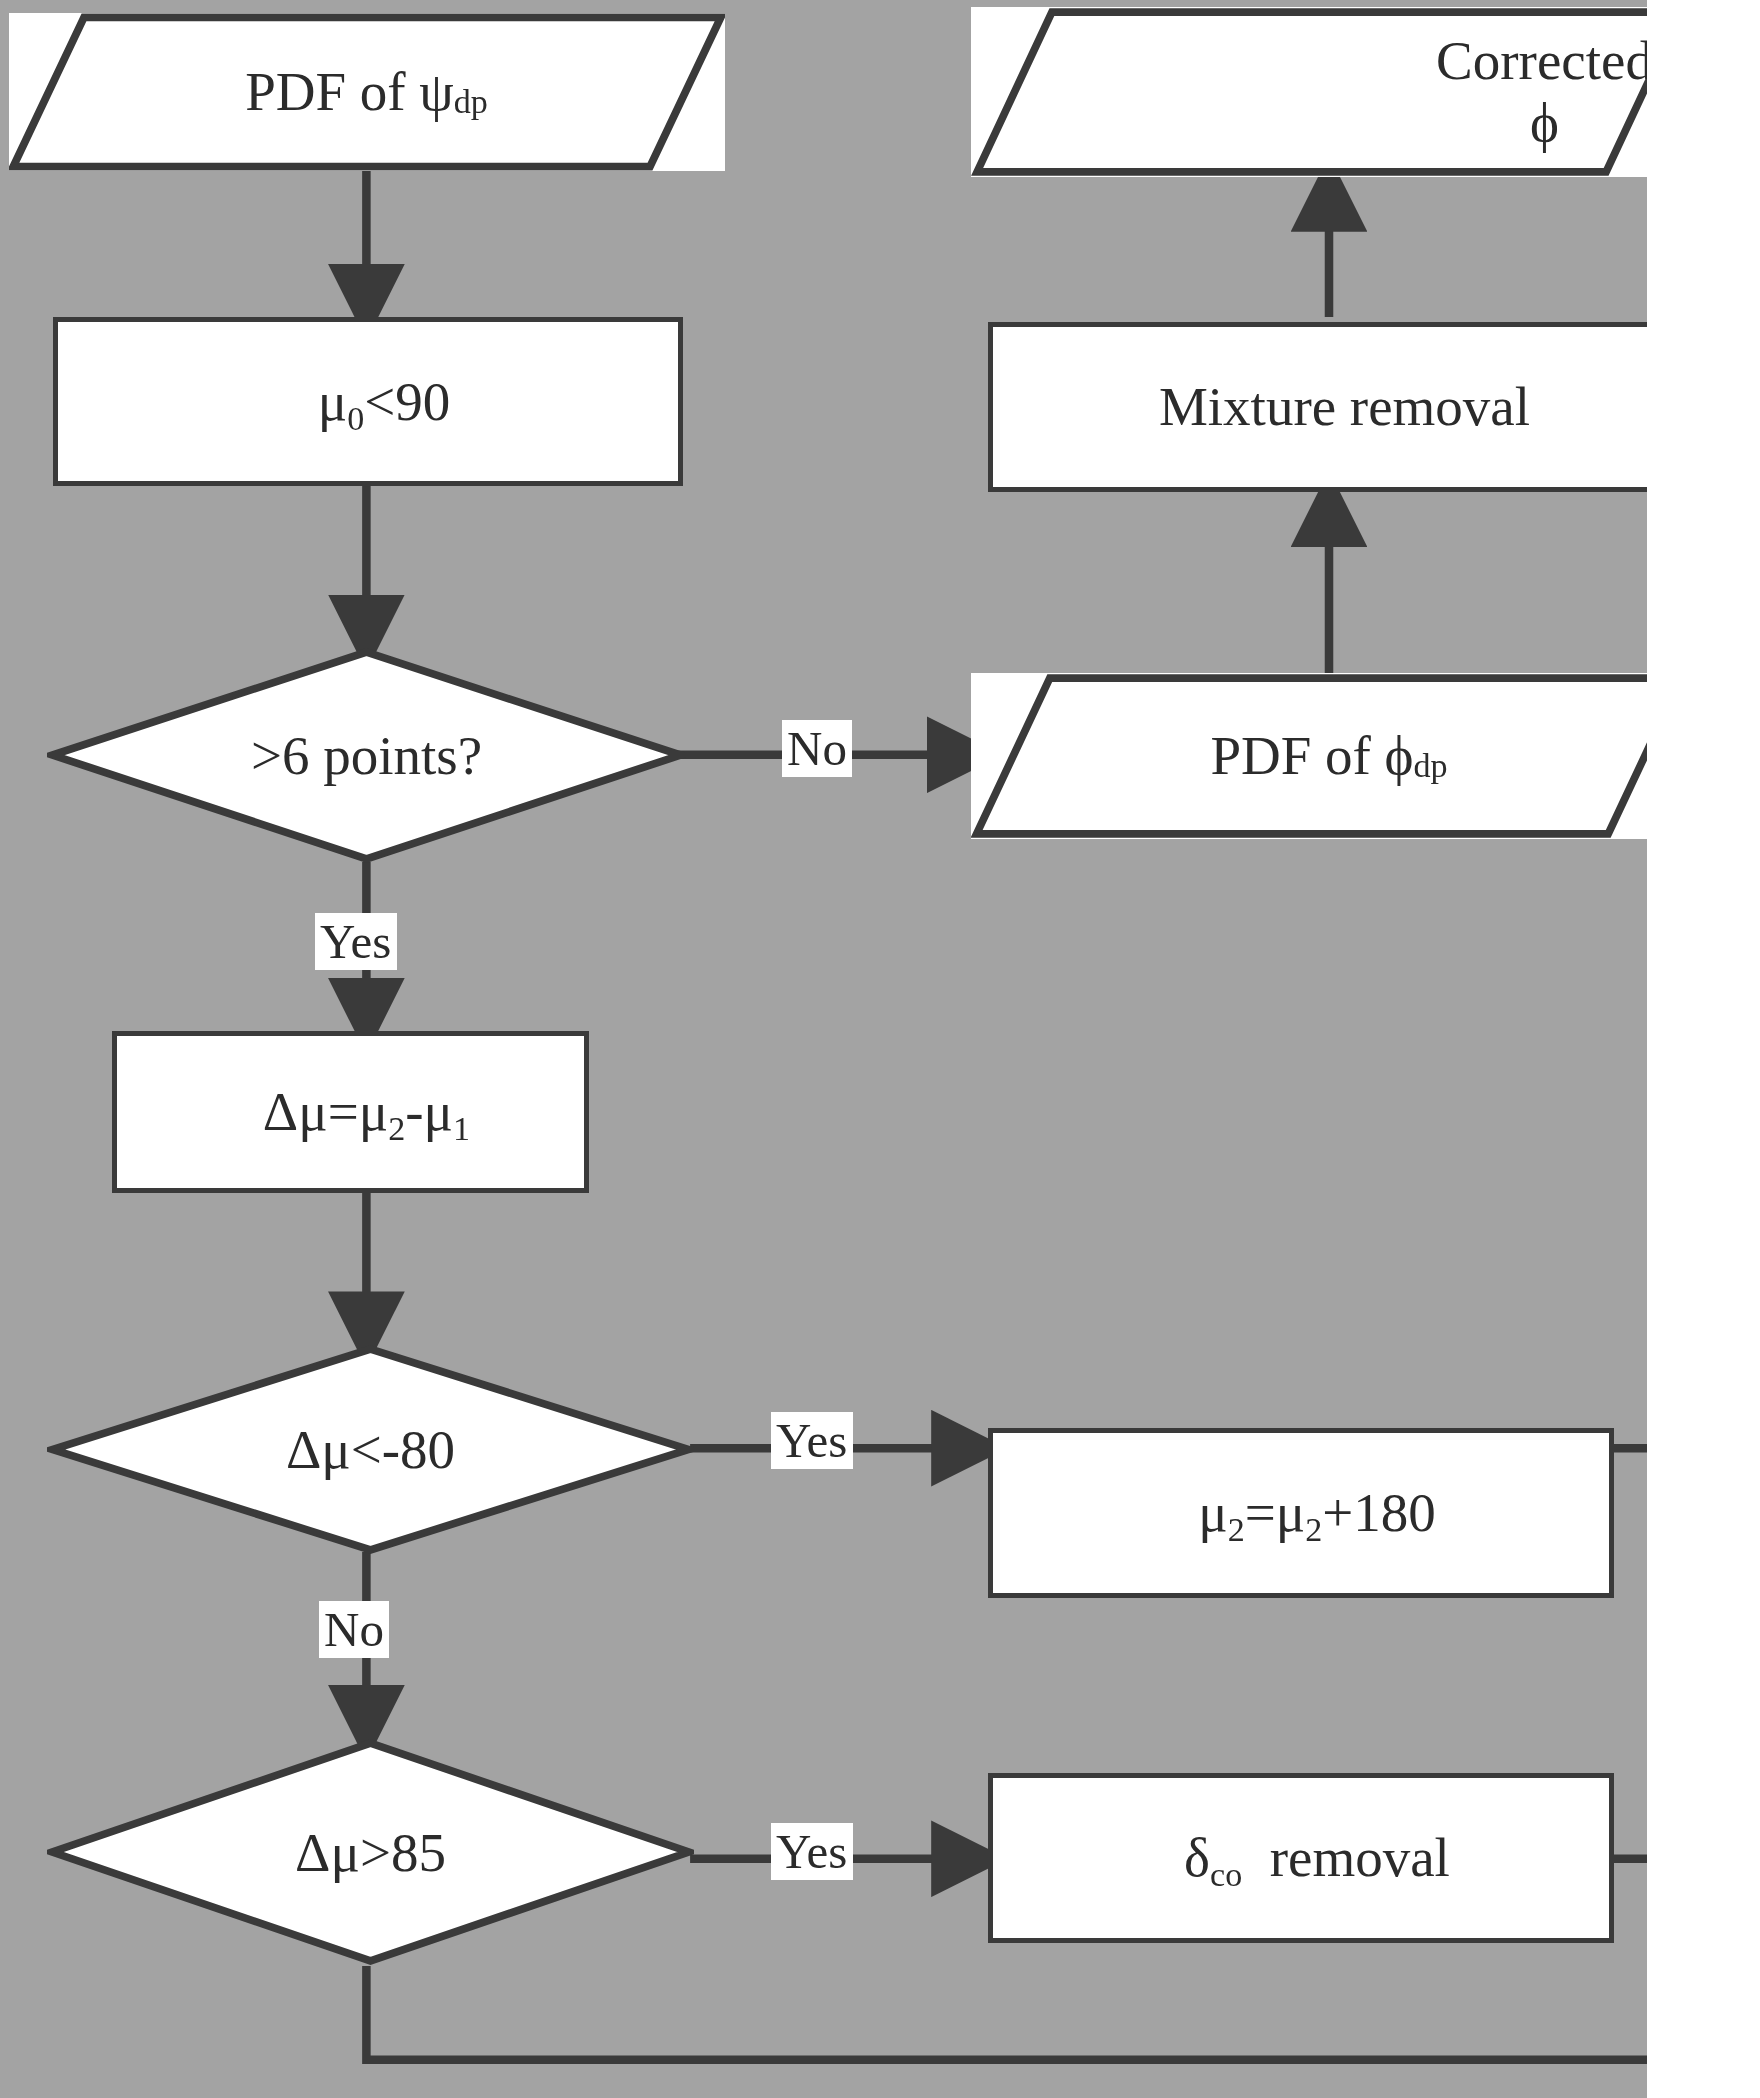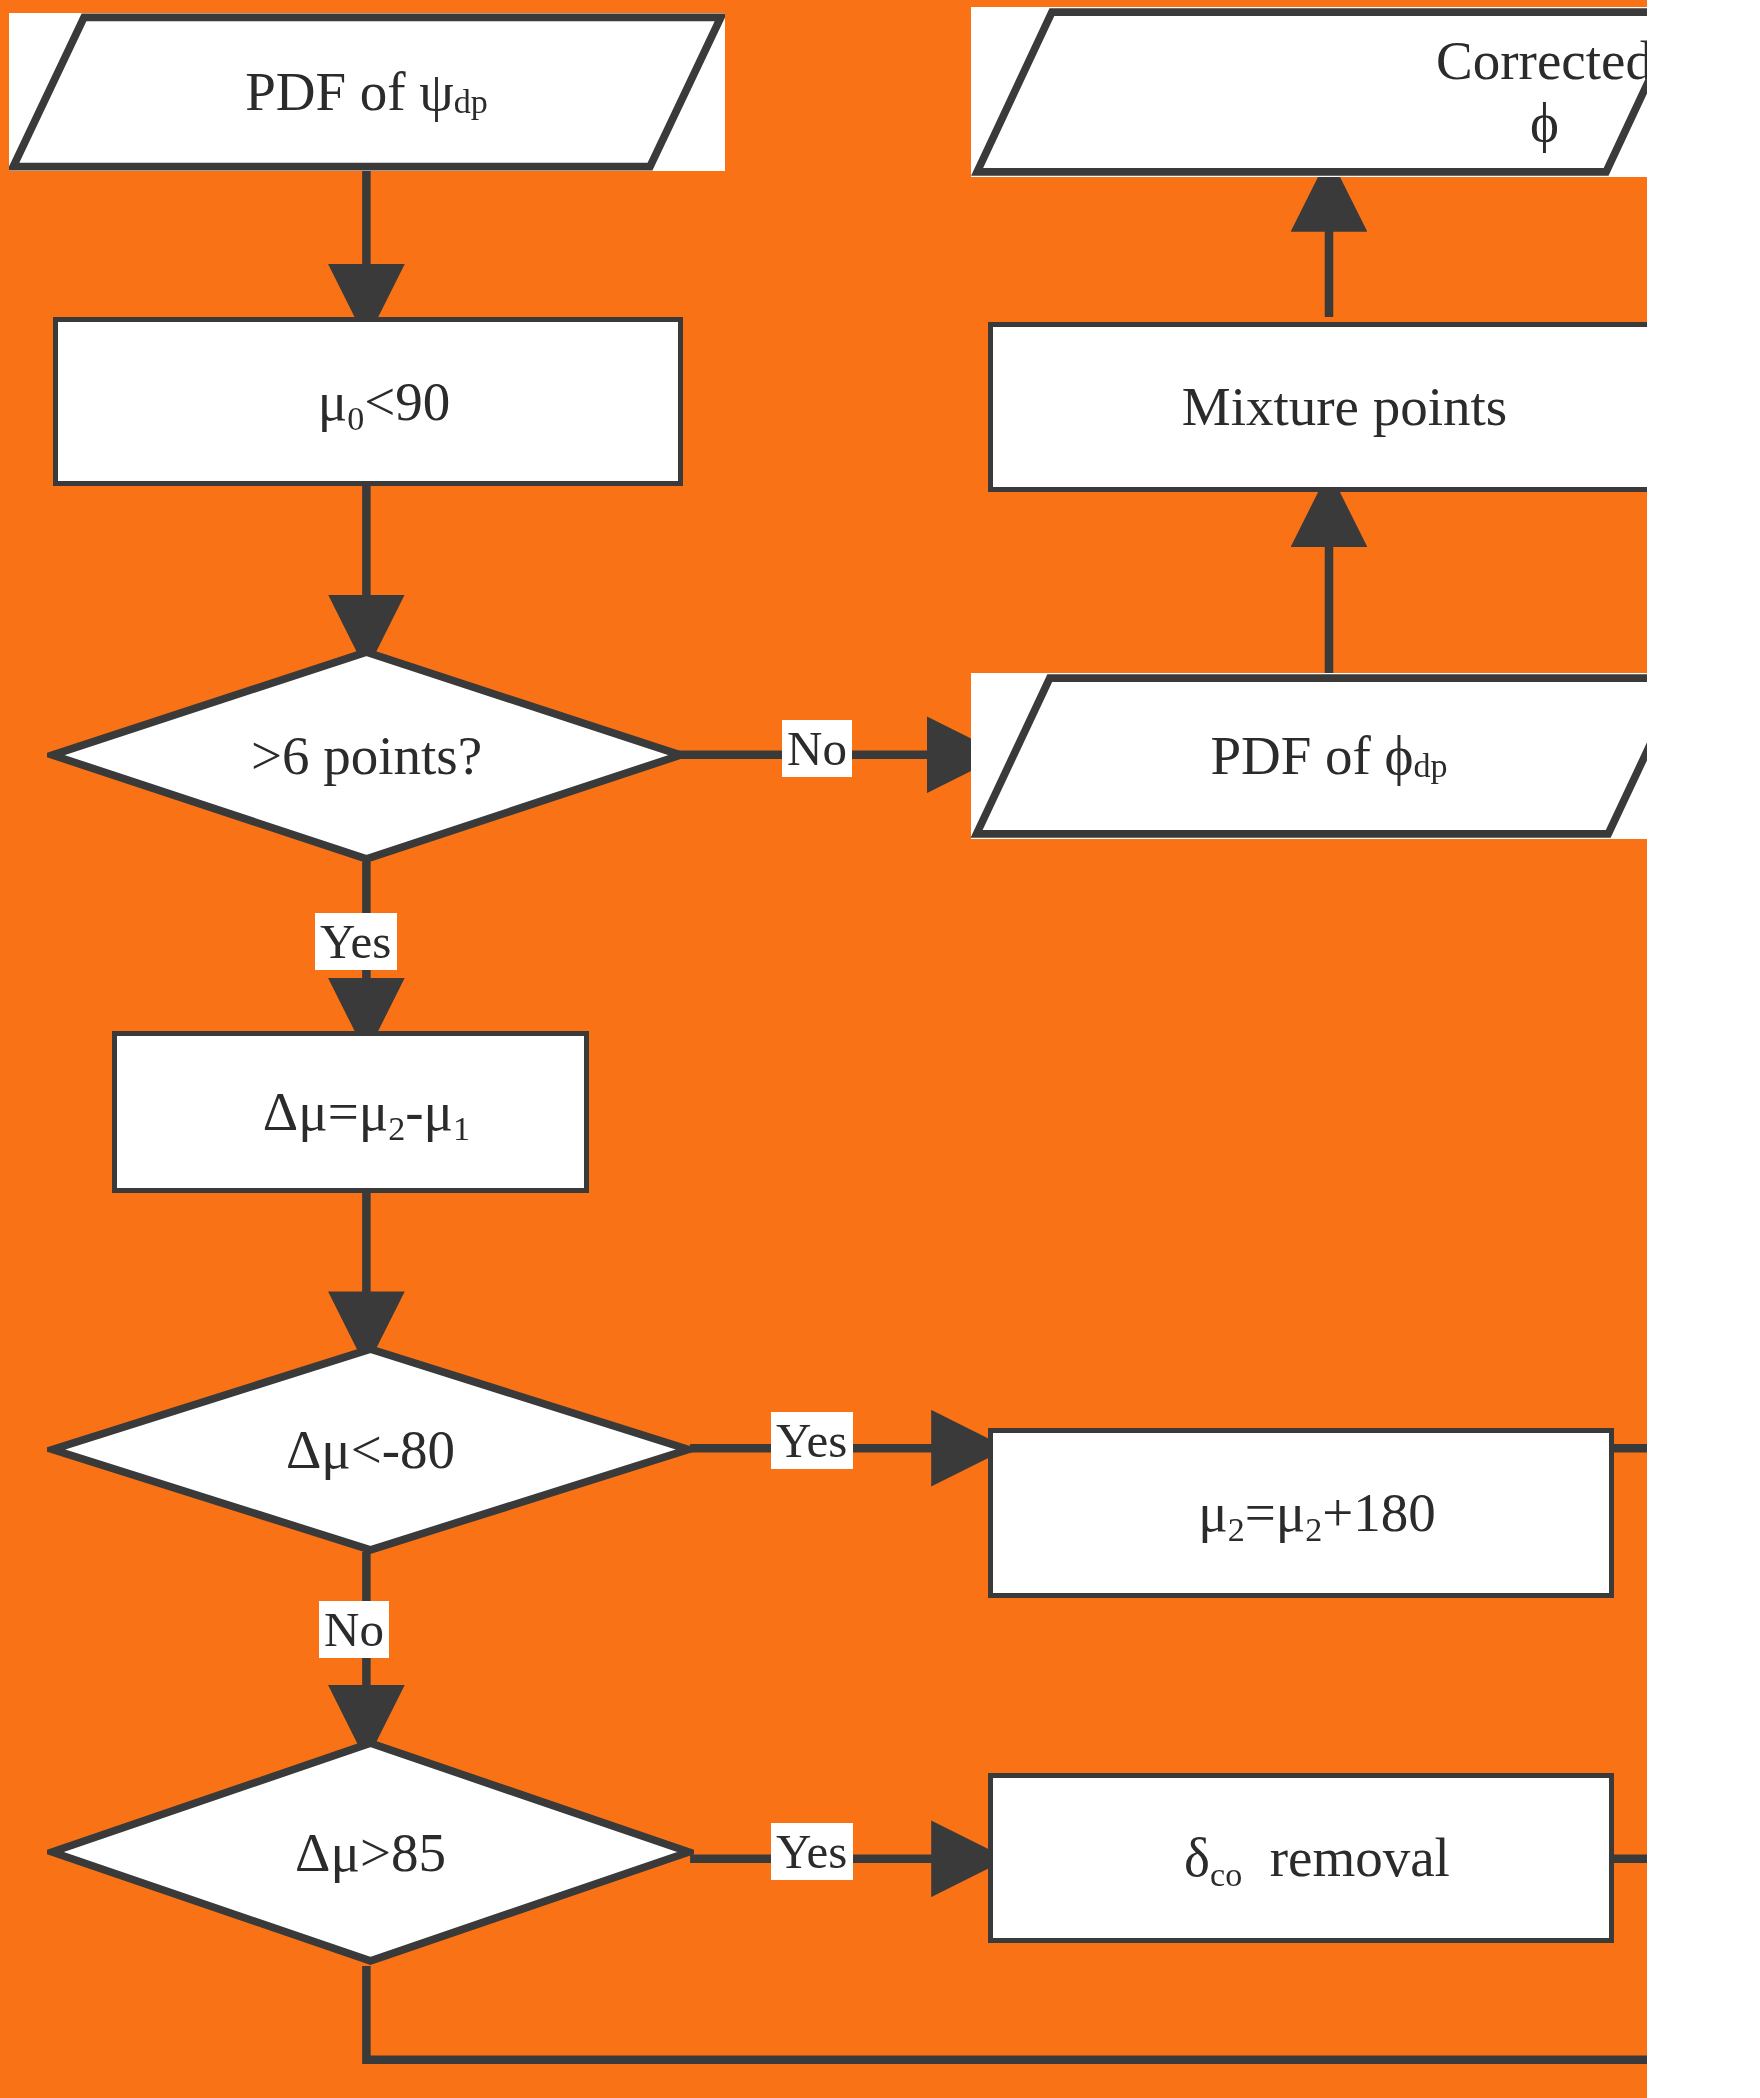--- a/index.html
+++ b/index.html
@@ -8,21 +8,21 @@
     background: #ffffff;
   }
   body {
     font-family: "Liberation Serif", serif;
     color: #2b2b2b;
   }
   #canvas {
     position: relative;
     width: 1647px;
     height: 2099px;
-    background: #f97316;
+    background: #a3a3a3;
     overflow: hidden;
   }
   svg#wires {
     position: absolute;
     left: 0;
     top: 0;
     width: 1761px;
     height: 2099px;
     pointer-events: none;
   }
@@ -167,21 +167,21 @@
   </div>
 
   <div class="node para" style="left:971px; top:673px; width:716px; height:166px;">
     <svg width="716" height="166" style="position:absolute;left:0;top:0;" viewBox="0 0 840 195">
       <polygon points="92,6 834,6 748,189 6,189" fill="#ffffff" stroke="#3a3a3a" stroke-width="9"></polygon>
     </svg>
     <div class="para-inner f64">PDF of ϕ<sub>dp</sub></div>
   </div>
 
   <div class="node rect f64" style="left:988px; top:322px; width:681px; height:170px;">
-    <span>Mixture points</span>
+    <span>Mixture removal</span>
   </div>
 
   <div class="node para" style="left:971px; top:6.8px; width:716px; height:170px;">
     <svg width="716" height="170" style="position:absolute;left:0;top:0;" viewBox="0 0 840 200">
       <polygon points="94,6 834,6 746,194 6,194" fill="#ffffff" stroke="#3a3a3a" stroke-width="9"></polygon>
     </svg>
     <div class="para-inner f64 two-line">Corrected<br>ϕ<sub>dp</sub></div>
   </div>
 
   <div class="edge-label f58" style="left:782px; top:720px;">No</div>

